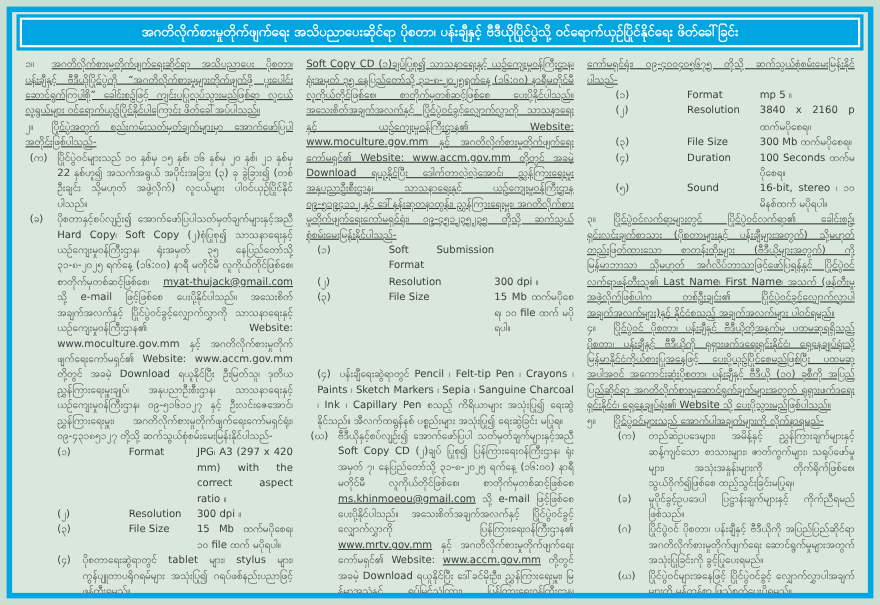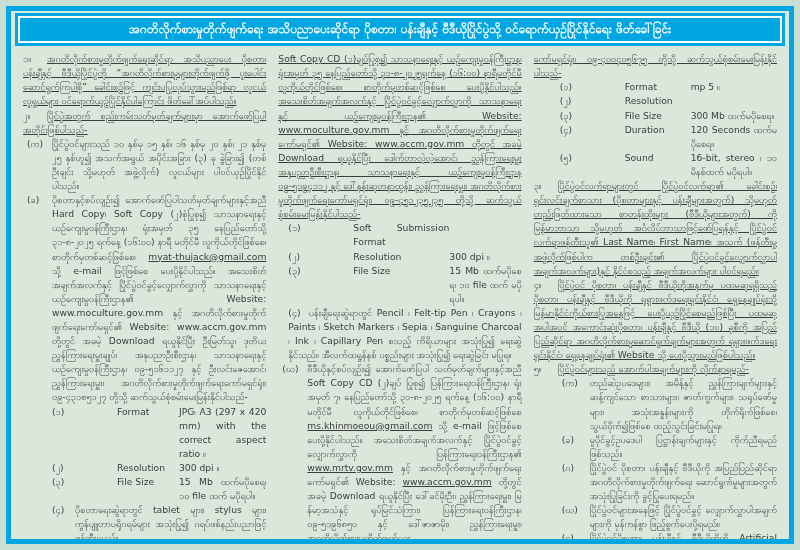--- a/index.html
+++ b/index.html
@@ -48,21 +48,21 @@
   .spec .sm{width:22px;flex:none;}
   .spec .sl{flex:none;margin-left:43px;}
   .c1 .spec .sl{width:62px;}
   .c2 .spec{margin-left:10px;}
   .c2 .spec .sl{width:96px;}
   .c3 .spec{margin-left:26px;}
   .c3 .spec .sl{width:66px;}
   .spec .sv{flex:1;}
   .spec4a{position:relative;padding-left:52px;}
   .spec4a>.mk{position:absolute;left:29px;top:0;}
-  .spec4b{margin-left:10px;}
+  .spec4b{margin-left:10px;margin-top:28px;}
   .spec4b .mkin{margin-right:8px;}
   .item5{position:relative;padding-left:56px;}
   .item5>.mk{position:absolute;left:28px;top:0;}
   .link{text-decoration:underline;}
 </style>
 </head>
 <body>
 
 <div class="frame">
 
@@ -74,21 +74,21 @@
 
     <div class="col c1">
       <div class="para">
         <span class="mnum">၁။</span><span>အဂတိလိုက်စားမှုတိုက်ဖျက်ရေးဆိုင်ရာ အသိပညာပေး ပိုစတာ၊ ပန်းချီနှင့် ဗီဒီယိုပြိုင်ပွဲကို “အဂတိလိုက်စားမှုများတိုက်ဖျက်ဖို့ ပူးပေါင်းဆောင်ရွက်ကြပါစို့” ခေါင်းစဉ်ဖြင့် ကျင်းပပြုလုပ်သွားမည်ဖြစ်ရာ လူငယ်လူရွယ်များ ဝင်ရောက်ယှဉ်ပြိုင်နိုင်ပါကြောင်း ဖိတ်ခေါ်အပ်ပါသည်။</span>
       </div>
       <div class="para">
         <span class="mnum">၂။</span><span>ပြိုင်ပွဲအတွက် စည်းကမ်းသတ်မှတ်ချက်များမှာ အောက်ဖော်ပြပါအတိုင်းဖြစ်ပါသည်-</span>
       </div>
       <div class="item">
         <span class="mk">(က)</span>
-        <span>ပြိုင်ပွဲဝင်များသည် ၁၀ နှစ်မှ ၁၅ နှစ်၊ ၁၆ နှစ်မှ ၂၀ နှစ်၊ ၂၁ နှစ်မှ ၂၅ နှစ်ဟူ၍ အသက်အရွယ် အပိုင်းအခြား (၃) ခု ခွဲခြား၍ (တစ်ဦးချင်း သို့မဟုတ် အဖွဲ့လိုက်) လူငယ်များ ပါဝင်ယှဉ်ပြိုင်နိုင်ပါသည်။</span>
+        <span>ပြိုင်ပွဲဝင်များသည် ၁၀ နှစ်မှ ၁၅ နှစ်၊ ၁၆ နှစ်မှ ၂၀ နှစ်၊ ၂၁ နှစ်မှ 22 နှစ်ဟူ၍ အသက်အရွယ် အပိုင်းအခြား (၃) ခု ခွဲခြား၍ (တစ်ဦးချင်း သို့မဟုတ် အဖွဲ့လိုက်) လူငယ်များ ပါဝင်ယှဉ်ပြိုင်နိုင်ပါသည်။</span>
       </div>
       <div class="item">
         <span class="mk">(ခ)</span>
         <span>ပိုစတာနှင့်စပ်လျဉ်း၍ အောက်ဖော်ပြပါသတ်မှတ်ချက်များနှင့်အညီ Hard Copy၊ Soft Copy (၂)စုံပြုစု၍ သာသနာရေးနှင့်ယဉ်ကျေးမှုဝန်ကြီးဌာန၊ ရုံးအမှတ် ၃၅ နေပြည်တော်သို့ ၃၁-၈-၂၀၂၅ ရက်နေ့ (၁၆:၀၀) နာရီ မတိုင်မီ လူကိုယ်တိုင်ဖြစ်စေ၊ စာတိုက်မှတစ်ဆင့်ဖြစ်စေ၊ </span><span class="link">myat-thujack@gmail.com</span><span> သို့ e-mail ဖြင့်ဖြစ်စေ ပေးပို့နိုင်ပါသည်။ အသေးစိတ်အချက်အလက်နှင့် ပြိုင်ပွဲဝင်ခွင့်လျှောက်လွှာကို သာသနာရေးနှင့်ယဉ်ကျေးမှုဝန်ကြီးဌာန၏ Website: www.moculture.gov.mm နှင့် အဂတိလိုက်စားမှုတိုက်ဖျက်ရေးကော်မရှင်၏ Website: www.accm.gov.mm တို့တွင် အခမဲ့ Download ရယူနိုင်ပြီး ဦးမြတ်သူ၊ ဒုတိယညွှန်ကြားရေးမှူးချုပ်၊ အနုပညာဦးစီးဌာန၊ သာသနာရေးနှင့်ယဉ်ကျေးမှုဝန်ကြီးဌာန၊ ၀၉-၅၁၆၁၁၂၇ နှင့် ဦးလင်းဇေအောင်၊ ညွှန်ကြားရေးမှူး၊ အဂတိလိုက်စားမှုတိုက်ဖျက်ရေးကော်မရှင်ရုံး၊ ၀၉-၄၃၁၈၅၁၂၇ တို့သို့ ဆက်သွယ်စုံစမ်းမေးမြန်းနိုင်ပါသည်-</span>
       </div>
       <div class="spec">
         <span class="sm">(၁)</span>
         <span class="sl">Format</span>
         <span class="sv">JPG၊ A3 (297 x 420 mm) with the correct aspect ratio ။</span>
       </div>
@@ -144,30 +144,31 @@
         <span>ကော်မရှင်ရုံး၊ ၀၉-၄၀၀၄၀၅၆၇၅ တို့သို့ ဆက်သွယ်စုံစမ်းမေးမြန်းနိုင်ပါသည်-</span>
       </div>
       <div class="spec">
         <span class="sm">(၁)</span>
         <span class="sl">Format</span>
         <span class="sv">mp 5 ။</span>
       </div>
       <div class="spec">
         <span class="sm">(၂)</span>
         <span class="sl">Resolution</span>
+        <span class="sv">3840 x 2160 p ထက်မပိုစေရ။</span>
       </div>
       <div class="spec">
         <span class="sm">(၃)</span>
         <span class="sl">File Size</span>
         <span class="sv">300 Mb ထက်မပိုစေရ။</span>
       </div>
       <div class="spec">
         <span class="sm">(၄)</span>
         <span class="sl">Duration</span>
-        <span class="sv">120 Seconds ထက်မပိုစေရ။</span>
+        <span class="sv">100 Seconds ထက်မပိုစေရ။</span>
       </div>
       <div class="spec">
         <span class="sm">(၅)</span>
         <span class="sl">Sound</span>
         <span class="sv">16-bit, stereo ၊ ၁၀ မိနစ်ထက် မပိုရပါ။</span>
       </div>
       <div class="para">
         <span class="mnum">၃။</span><span>ပြိုင်ပွဲဝင်လက်ရာများတွင် ပြိုင်ပွဲဝင်လက်ရာ၏ ခေါင်းစဉ်၊ ရှင်းလင်းချက်စာသား (ပိုစတာများနှင့် ပန်းချီများအတွက်) သို့မဟုတ် တည်းဖြတ်ထားသော စာတန်းထိုးများ (ဗီဒီယိုများအတွက်) ကို မြန်မာဘာသာ သို့မဟုတ် အင်္ဂလိပ်ဘာသာဖြင့်ဖော်ပြရန်နှင့် ပြိုင်ပွဲဝင်လက်ရာဖန်တီးသူ၏ Last Name၊ First Name၊ အသက် (ဖန်တီးမှုအဖွဲ့လိုက်ဖြစ်ပါက တစ်ဦးချင်း၏ ပြိုင်ပွဲဝင်ခွင့်လျှောက်လွှာပါအချက်အလက်များ)နှင့် နိုင်ငံစသည့် အချက်အလက်များ ပါဝင်ရမည်။</span>
       </div>
       <div class="para">

